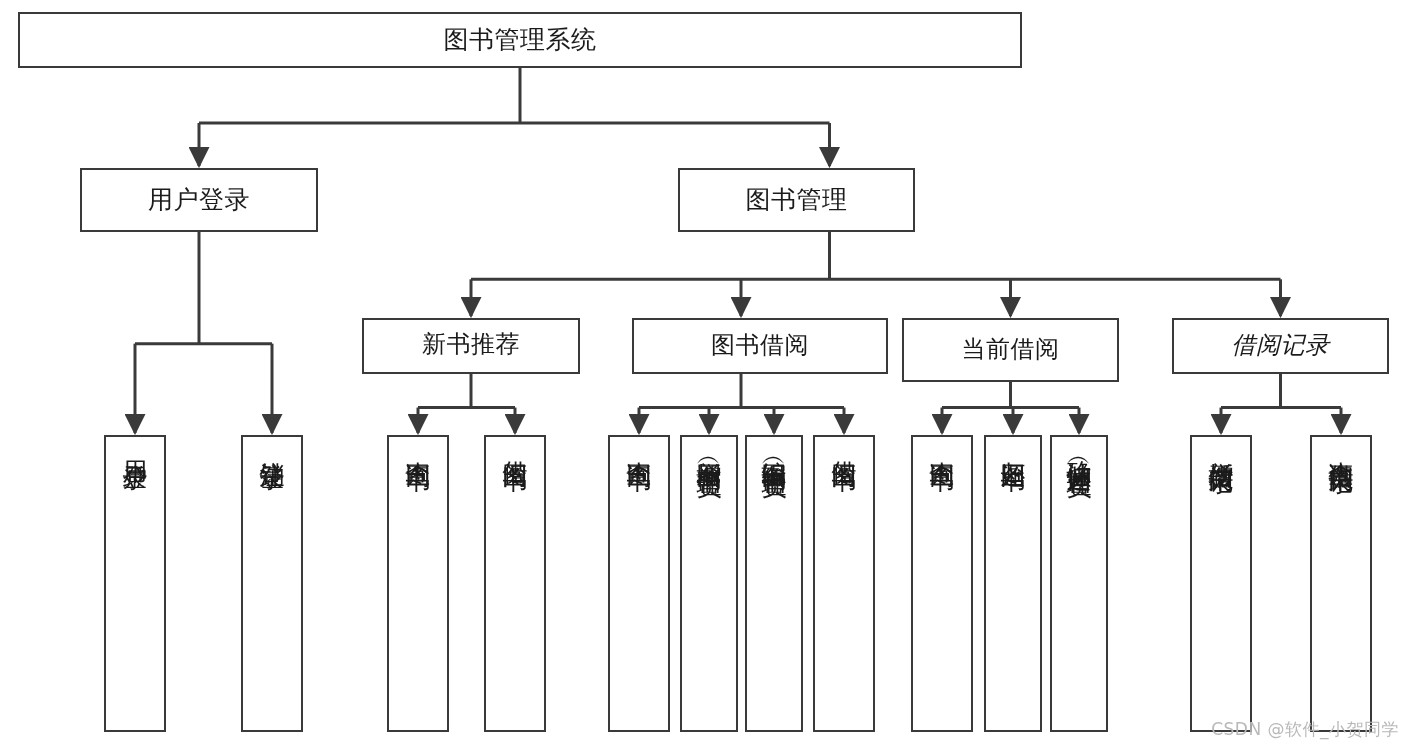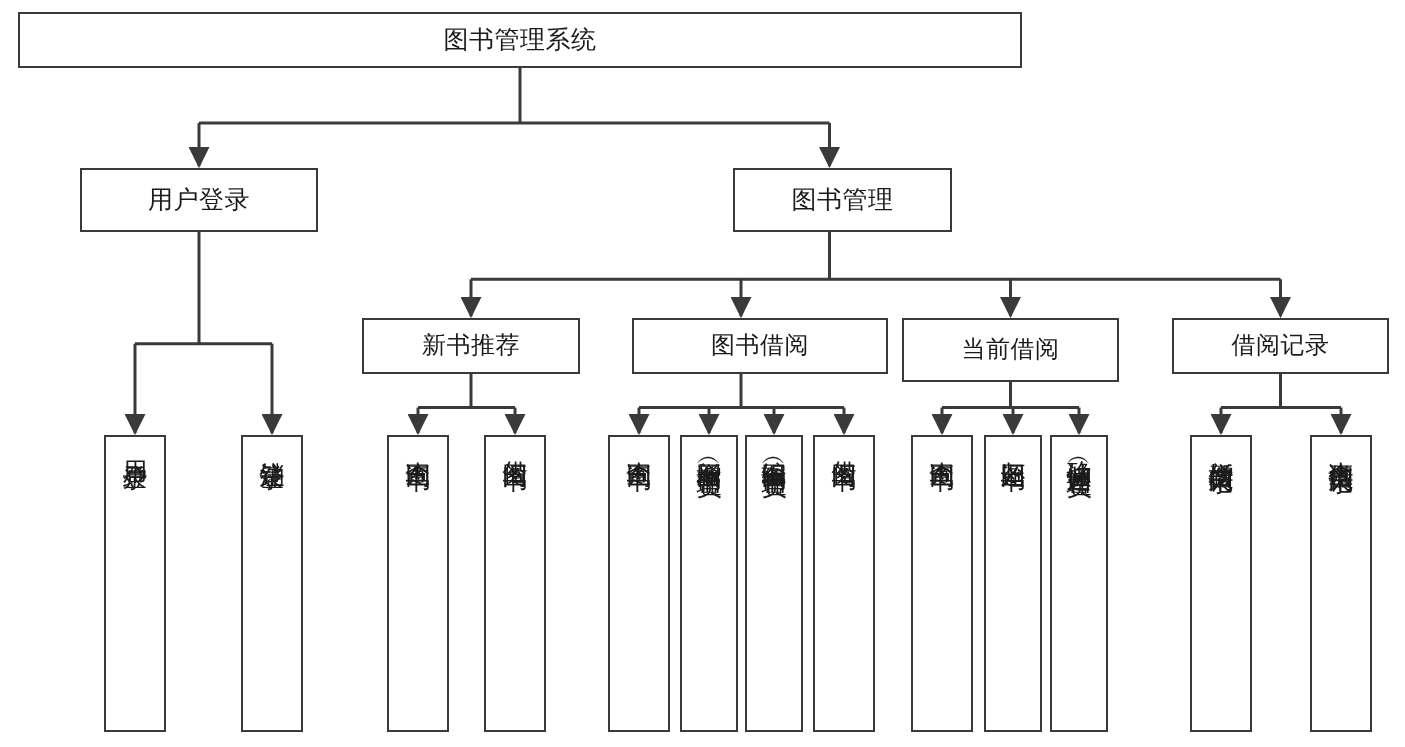--- a/index.html
+++ b/index.html
@@ -121,33 +121,33 @@
       </g>
   </svg>
 
   <div id="node-layer">
       <div class="node horiz root" style="left: 18px; top: 12px; width: 1004px; height: 56px;">
         <span class="label">图书管理系统</span>
       </div>
       <div class="node horiz lvl2" style="left: 80px; top: 168px; width: 238px; height: 64px;">
         <span class="label">用户登录</span>
       </div>
-      <div class="node horiz lvl2" style="left: 733px; top: 168px; width: 219px; height: 64px;">
+      <div class="node horiz lvl2" style="left: 678px; top: 168px; width: 237px; height: 64px;">
         <span class="label">图书管理</span>
       </div>
-      <div class="node horiz lvl3" style="left: 362px; top: 318px; width: 218px; height: 56px;">
+      <div class="node horiz lvl3" style="left: 362px; top: 318px; width: 218px; height: 56px; font-family: Liberation Mono, monospace;">
         <span class="label">新书推荐</span>
       </div>
       <div class="node horiz lvl3" style="left: 632px; top: 318px; width: 256px; height: 56px;">
         <span class="label">图书借阅</span>
       </div>
       <div class="node horiz lvl3" style="left: 902px; top: 318px; width: 217px; height: 64px;">
         <span class="label">当前借阅</span>
       </div>
-      <div class="node horiz lvl3" style="left: 1172px; top: 318px; width: 217px; height: 56px;">
+      <div class="node horiz lvl3" style="left: 1172px; top: 318px; width: 217px; height: 56px; font-style: italic;">
         <span class="label">借阅记录</span>
       </div>
       <div class="node vert leaf" style="left: 104px; top: 435px; width: 62px; height: 297px;">
         <span class="label">用户登录</span>
       </div>
       <div class="node vert leaf" style="left: 241px; top: 435px; width: 62px; height: 297px;">
         <span class="label">注销登录</span>
       </div>
       <div class="node vert leaf" style="left: 387px; top: 435px; width: 62px; height: 297px;">
         <span class="label">查询图书</span>
@@ -177,13 +177,14 @@
         <span class="label">确认归还（管理员）</span>
       </div>
       <div class="node vert leaf" style="left: 1190px; top: 435px; width: 62px; height: 297px;">
         <span class="label">新增借阅记录</span>
       </div>
       <div class="node vert leaf" style="left: 1310px; top: 435px; width: 62px; height: 297px;">
         <span class="label">查询借阅记录</span>
       </div>
     </div>
 
+  <div class="watermark">CSDN @软件_小贺同学</div>
 </div>
 
 </body></html>

